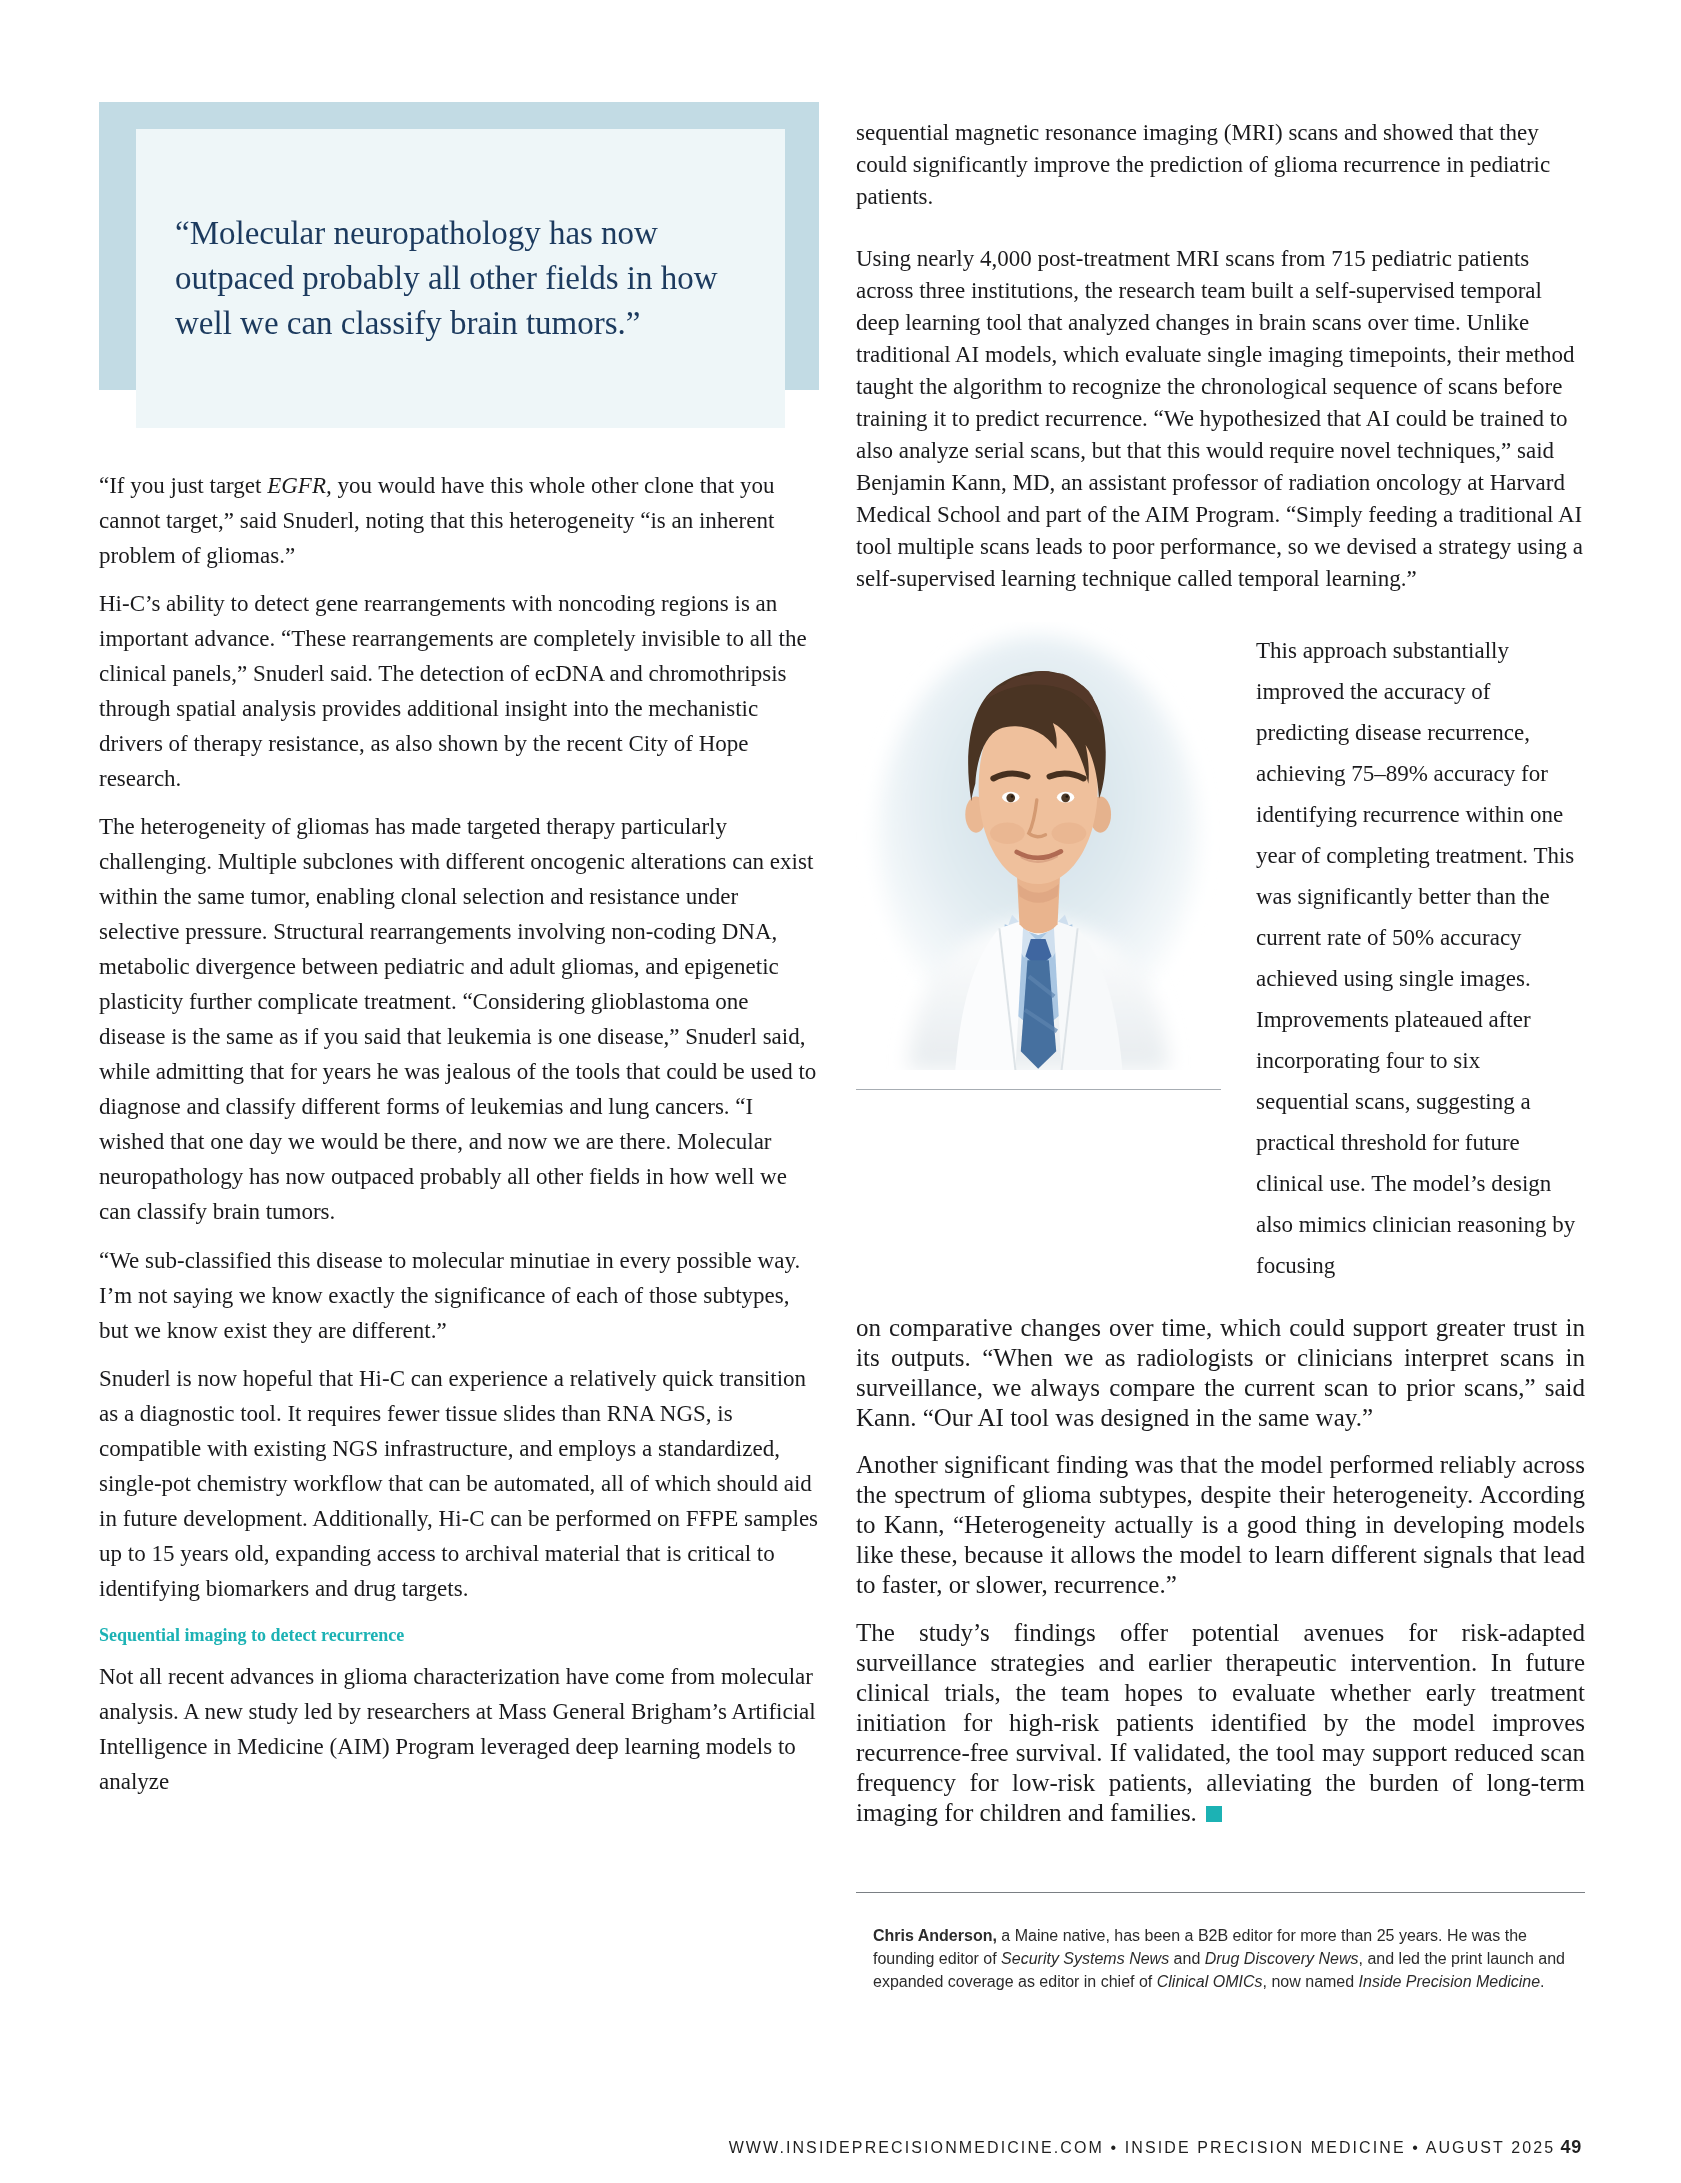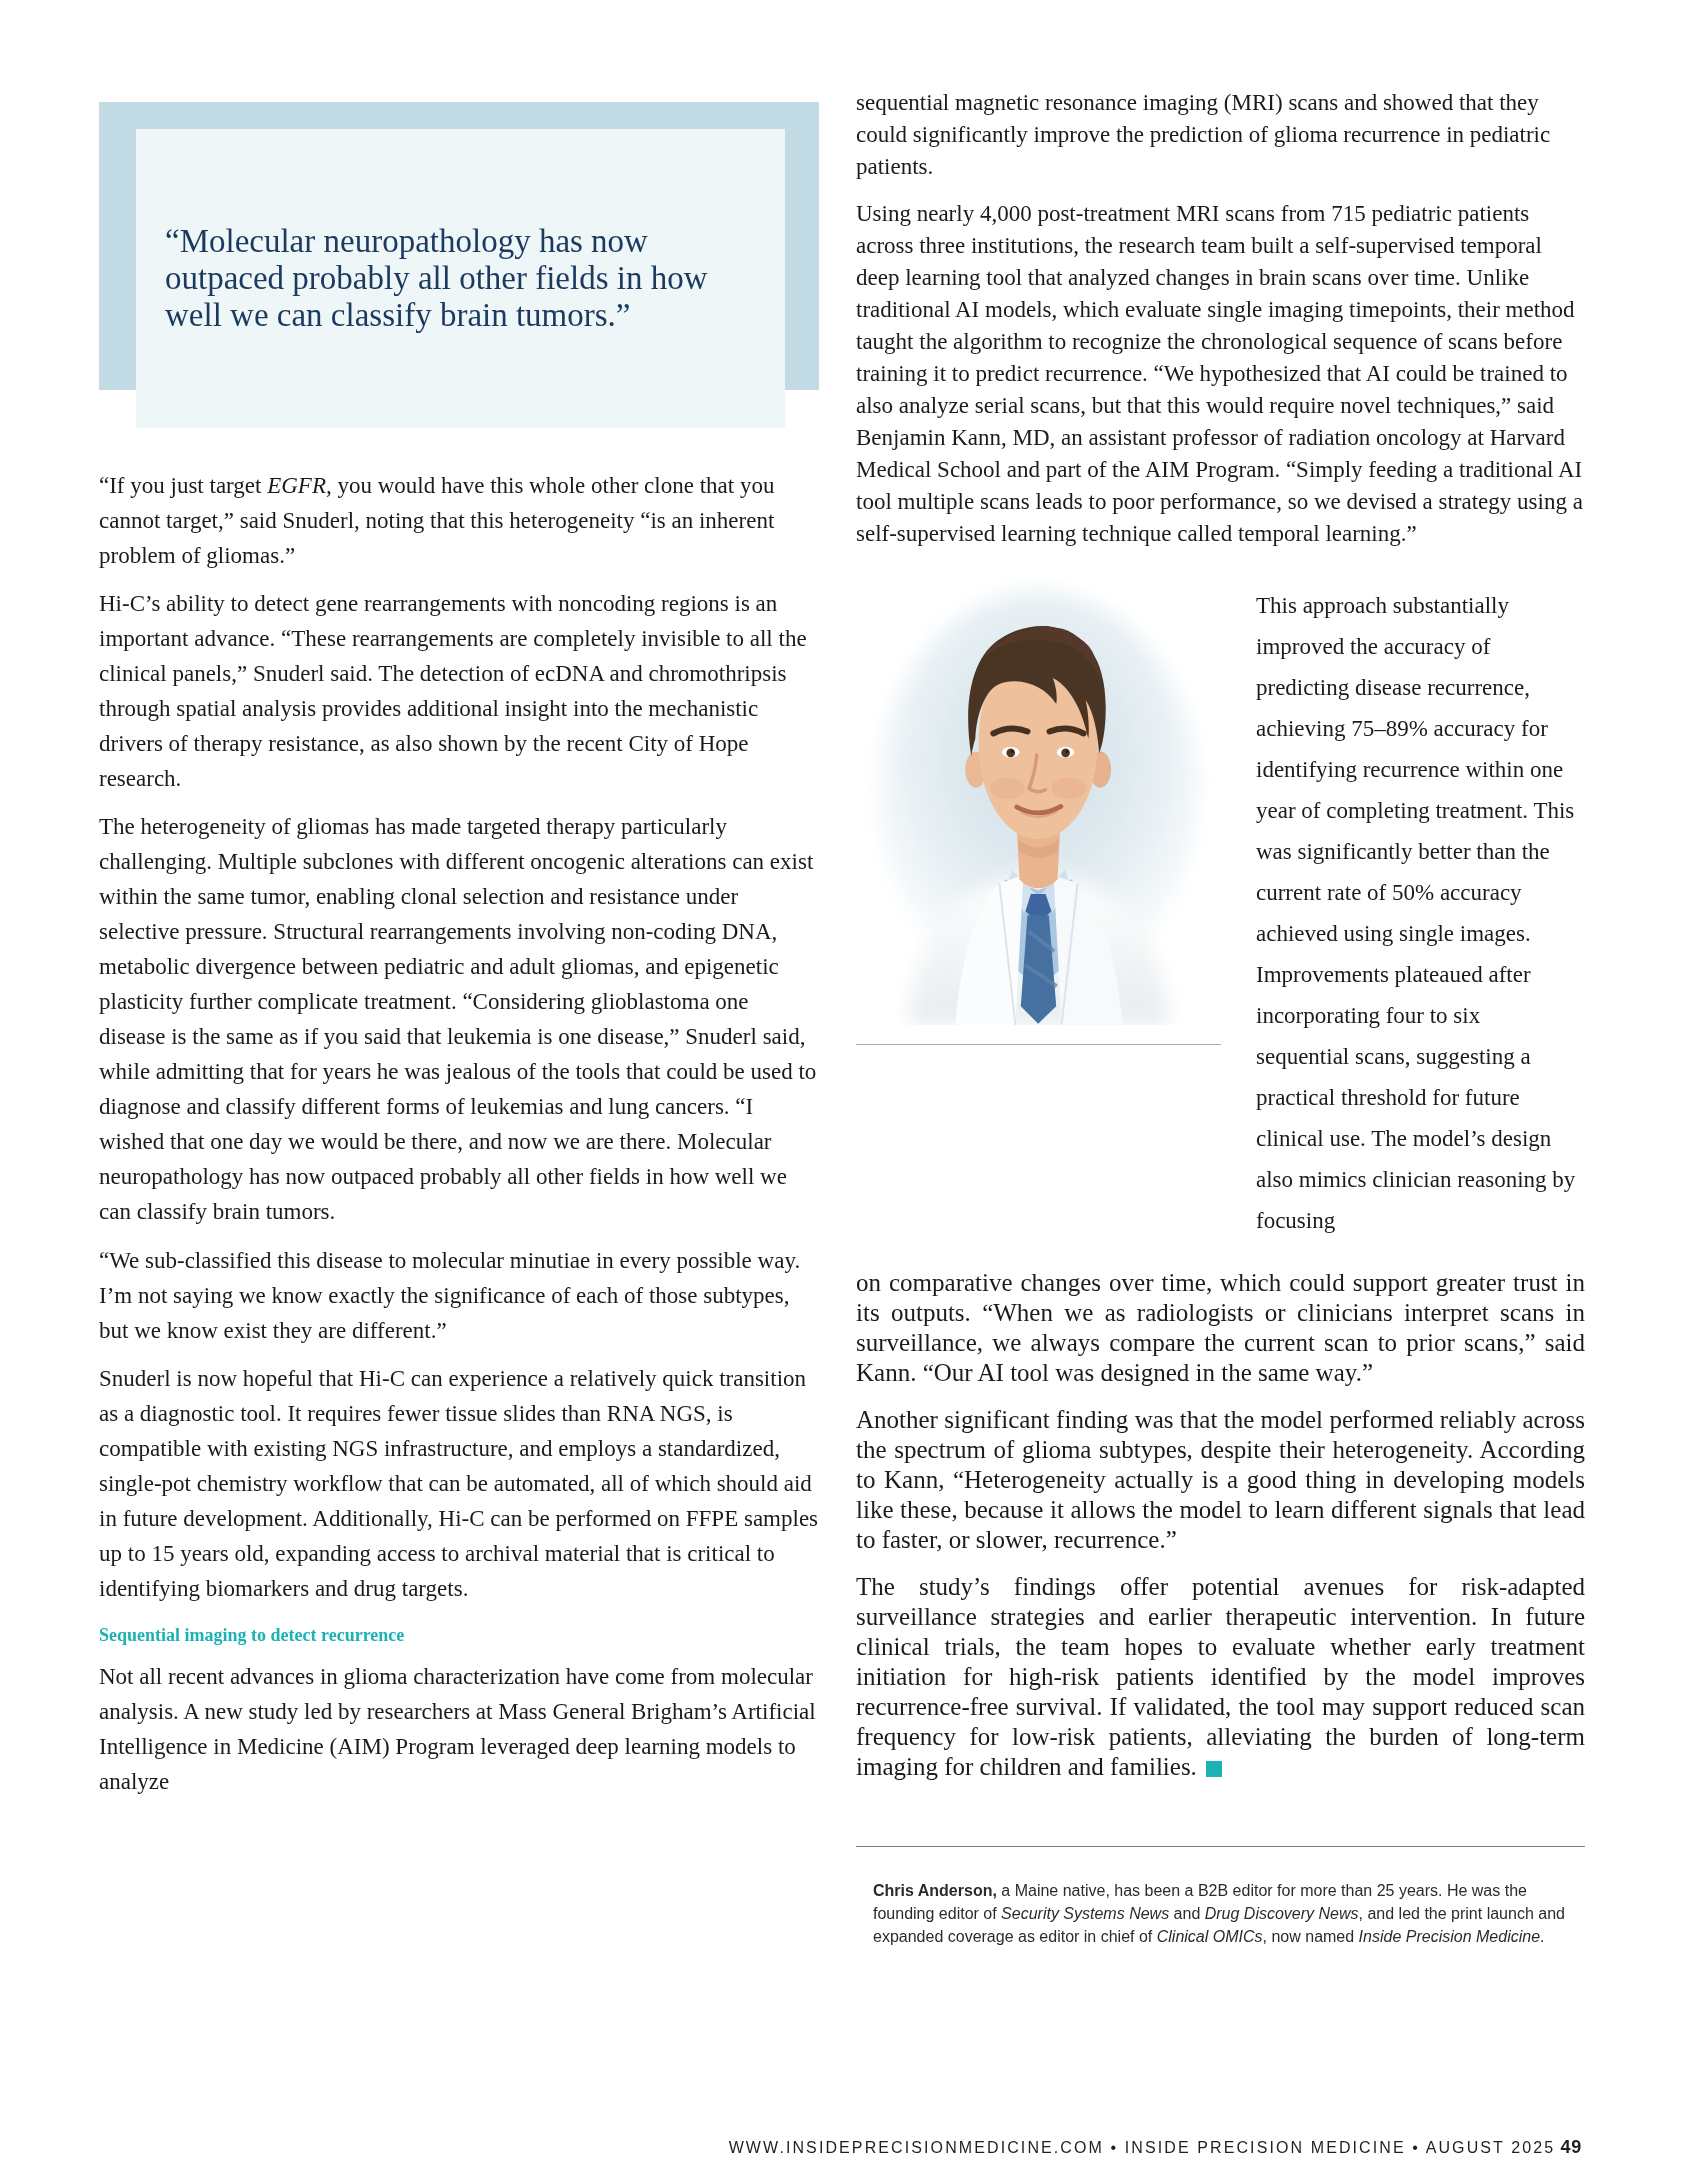--- a/index.html
+++ b/index.html
@@ -30,35 +30,35 @@
     width: 720px; height: 288px;
     background: #c2dbe4;
   }
   .pq-box {
     position: absolute; left: 37px; top: 27px;
     width: 649px; height: 299px;
     background: #eef6f8;
     display: flex; align-items: center;
   }
   .pq-text {
-    margin: 2px;
+    margin: 12px;
     padding: 0 47px 0 27px;
     font-size: 33px;
-    line-height: 37px;
+    line-height: 45px;
     color: #1c3a5e;
   }
 
   
   .body-p {
     font-size: 23px;
     line-height: 35px;
     margin: 0 0 13.4px 0;
     text-align: left;
   }
-  .col-right .body-p { line-height: 32px; margin-bottom: 14.7px; }
+  .col-right .body-p { line-height: 32px; margin-bottom: 14.7px; margin-top: 30px; }
 
   .section-heading {
     font-size: 18px;
     line-height: 31px;
     font-weight: bold;
     color: #1cb2b4;
     margin: 6.7px 0 8px 0;
   }
 
   

